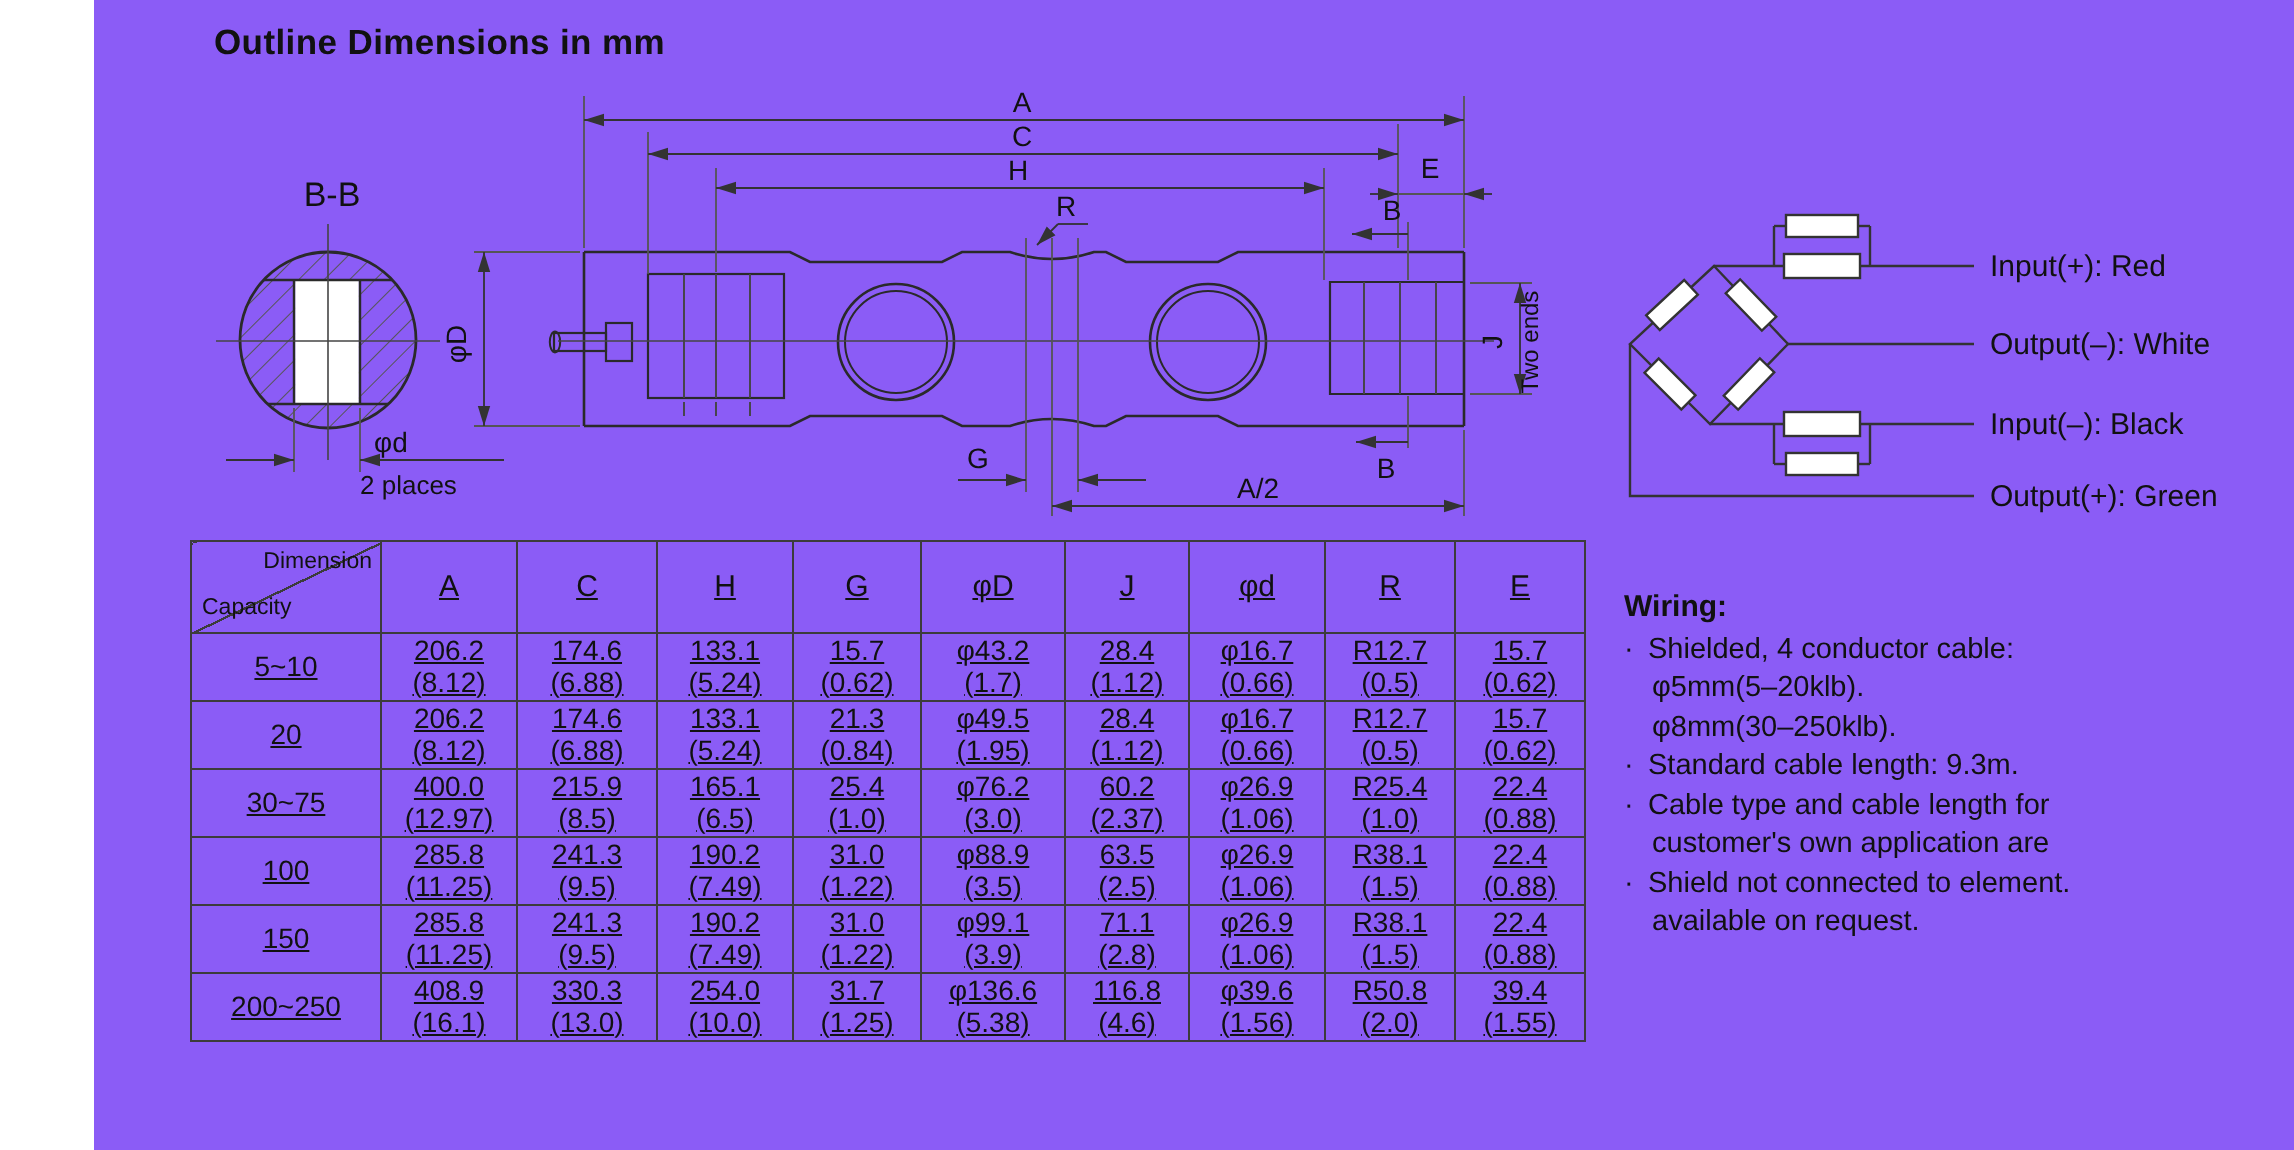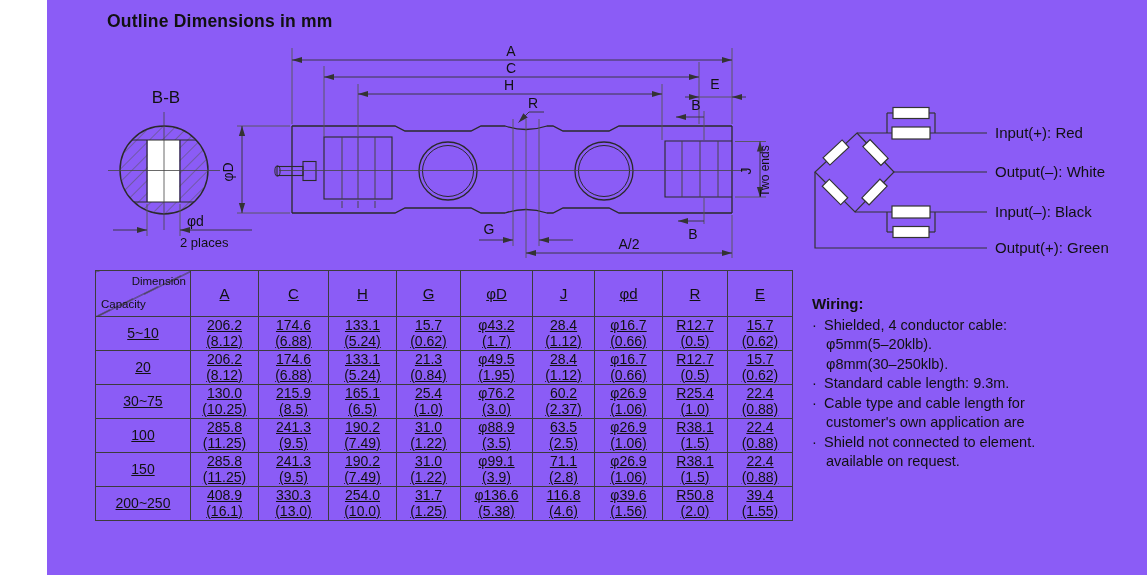--- a/index.html
+++ b/index.html
@@ -293,22 +293,22 @@
             <div>(0.5)</div>
           </td>
           <td>
             <div>15.7</div>
             <div>(0.62)</div>
           </td>
         </tr>
         <tr>
           <th>30~75</th>
           <td>
-            <div>130.0</div>
-            <div>(10.25)</div>
+            <div>400.0</div>
+            <div>(12.97)</div>
           </td>
           <td>
             <div>215.9</div>
             <div>(8.5)</div>
           </td>
           <td>
             <div>165.1</div>
             <div>(6.5)</div>
           </td>
           <td>

